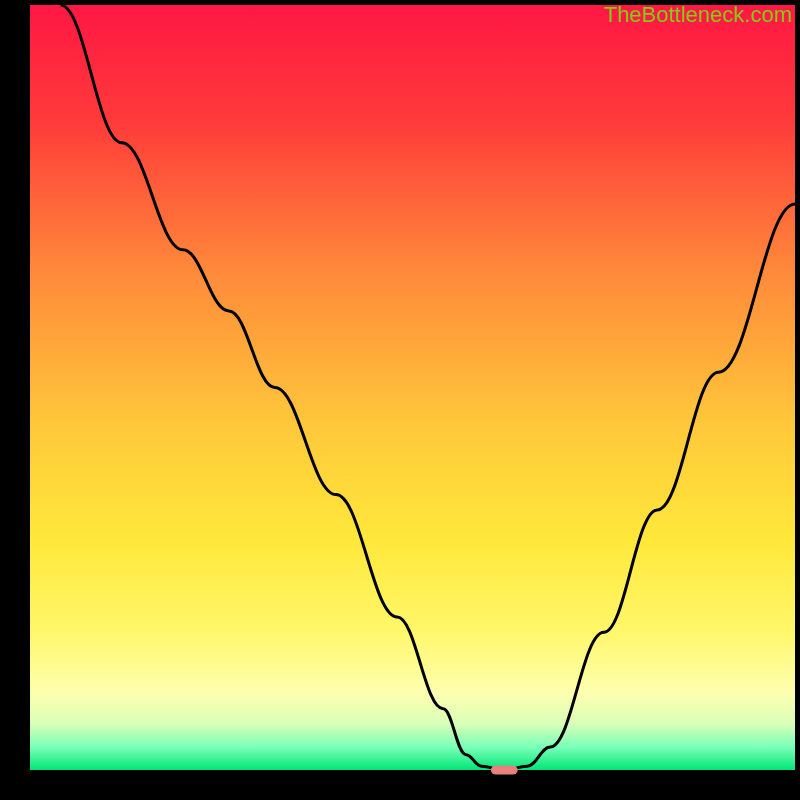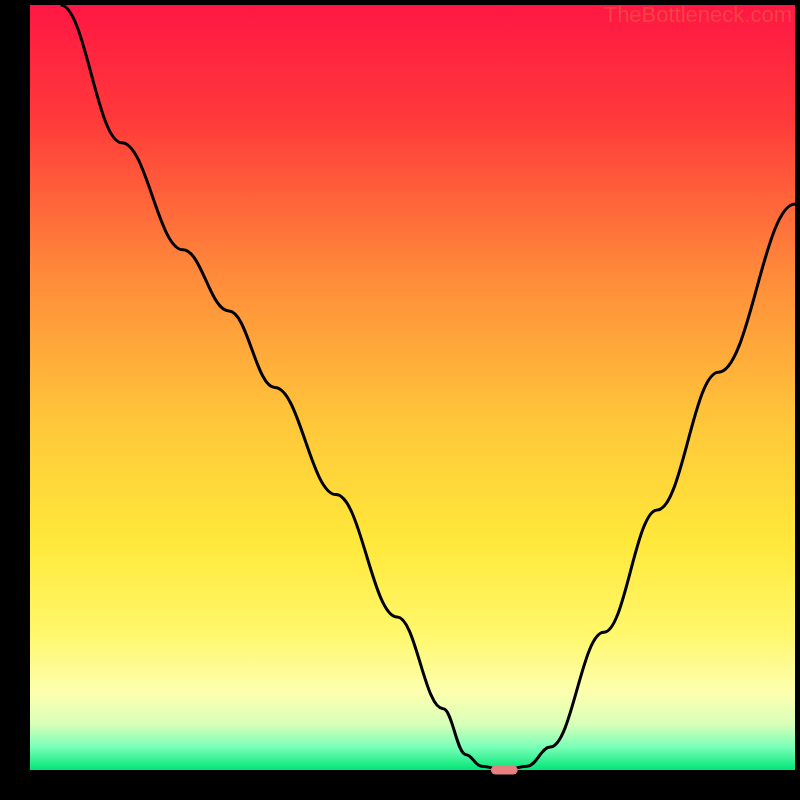--- a/index.html
+++ b/index.html
@@ -15,21 +15,21 @@
     position: absolute;
     top: 0;
     left: 0;
     width: 800px;
     height: 800px;
   }
   .watermark {
     position: absolute;
     top: 2px;
     right: 8px;
-    color: #ef4444;
+    color: #84cc16;
     font-size: 22px;
     font-weight: normal;
     z-index: 10;
   }
 </style>
 </head>
 <body>
 
 <div class="chart-container">
   <svg width="800" height="800" viewBox="0 0 800 800">

